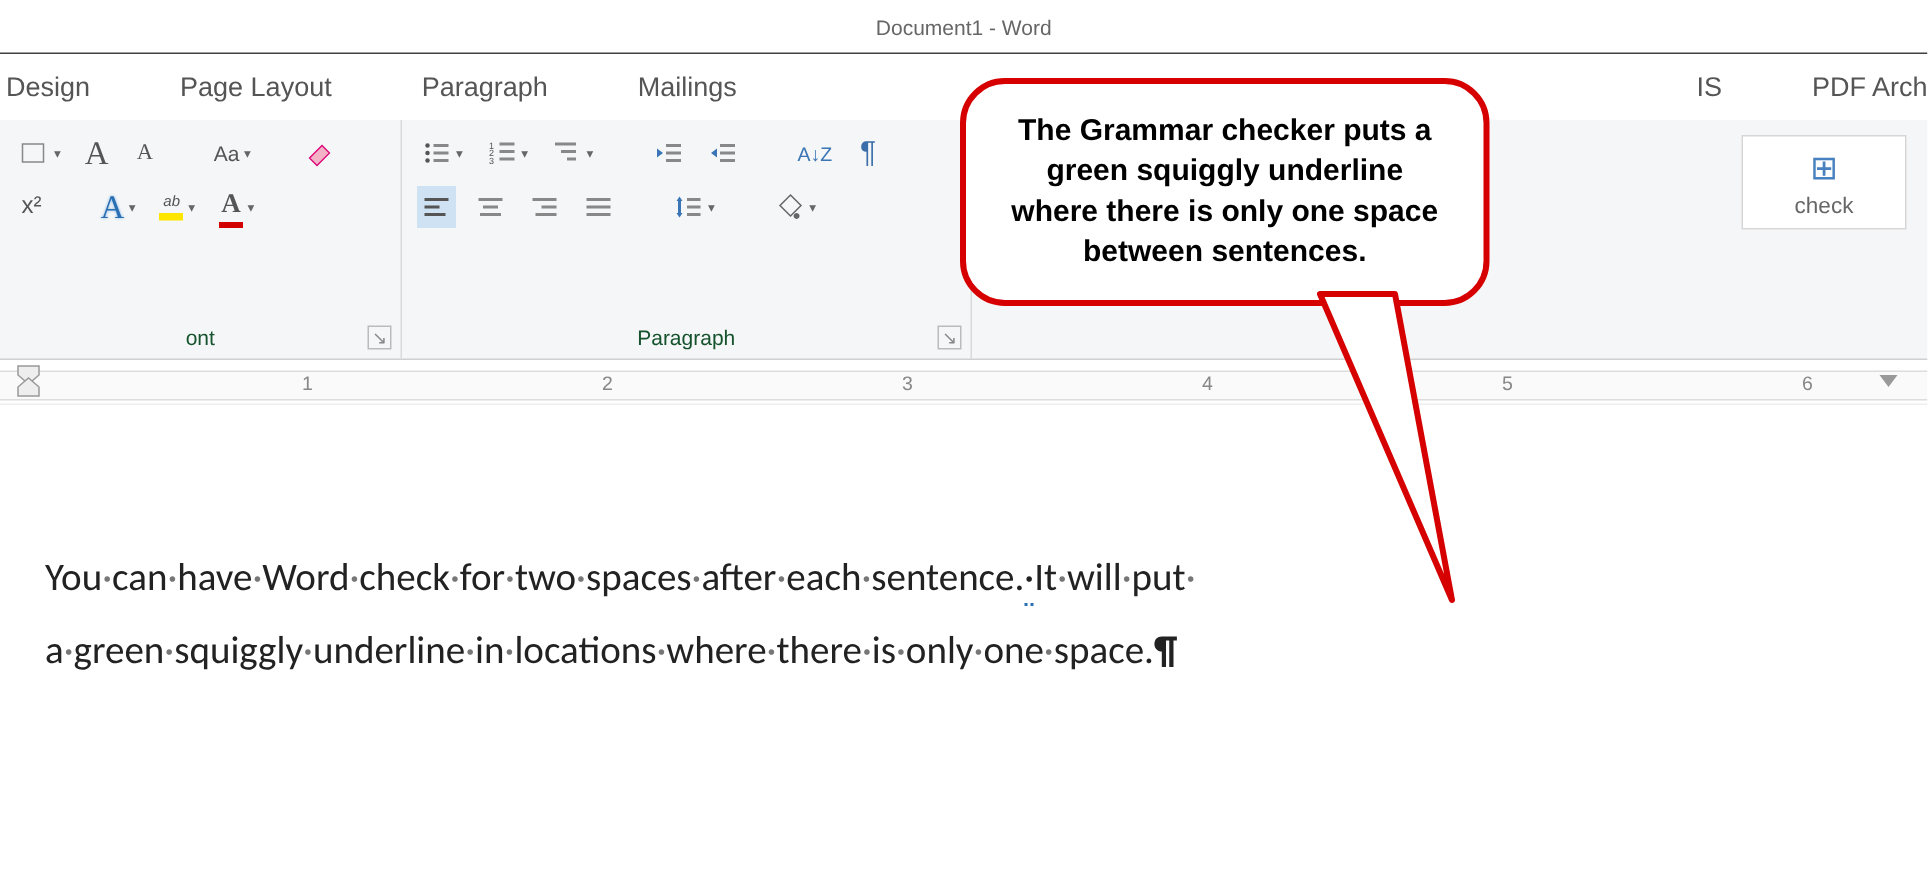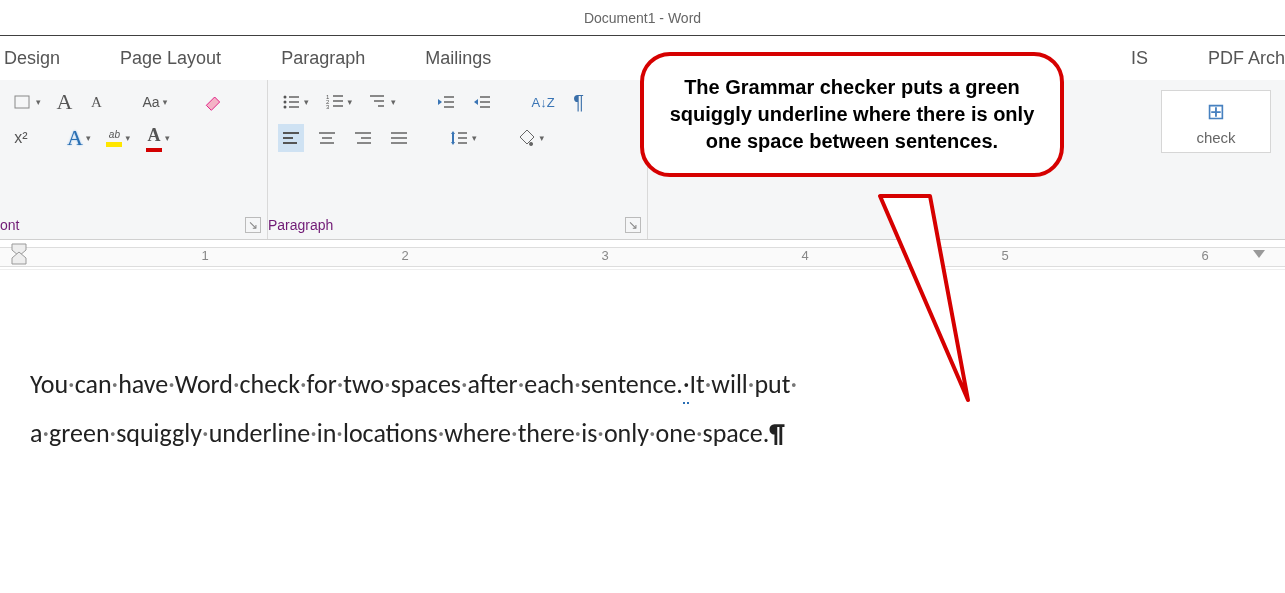--- a/index.html
+++ b/index.html
@@ -47,23 +47,23 @@
       display: flex;
       flex-direction: column;
       gap: 8px;
       position: relative;
     }
     .group-label {
       position: absolute;
       bottom: 6px;
       left: 0;
       right: 0;
-      text-align: left;
+      text-align: center;
       font-size: 14px;
-      color: #701a75;
+      color: #14532d;
     }
     .row { display: flex; align-items: center; gap: 10px; }
     .btn {
       display: flex;
       align-items: center;
       justify-content: center;
       min-width: 22px;
       height: 28px;
       cursor: pointer;
       padding: 0 3px;
@@ -150,21 +150,21 @@
     .squiggle {
       border-bottom: 2px dotted #2b6fb5;
       padding-bottom:2px;
     }
     .pilcrow { font-weight:bold; }
 
     
     .callout {
       position:absolute;
       left:640px; top:52px;
-      width:424px;
+      width:353px;
       z-index:50;
     }
     .callout .bubble {
       border: 4px solid #d60000;
       border-radius: 30px;
       background:#fff;
       padding:18px 22px;
       font-family: Arial, sans-serif;
       font-weight:bold;
       font-size:20px;

